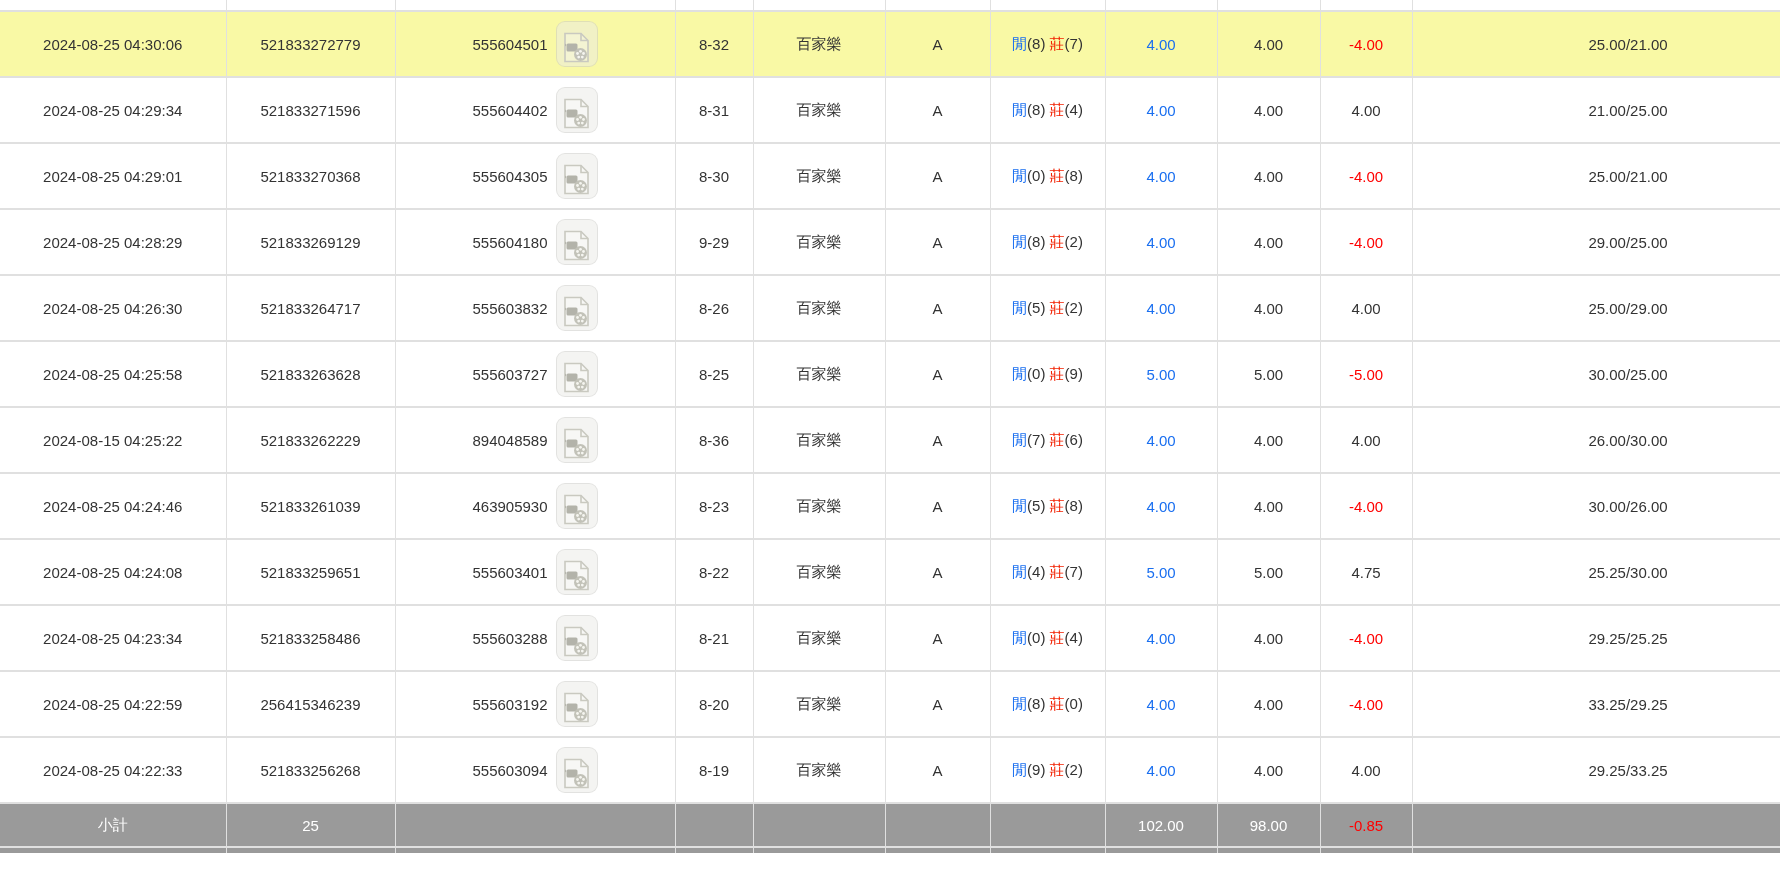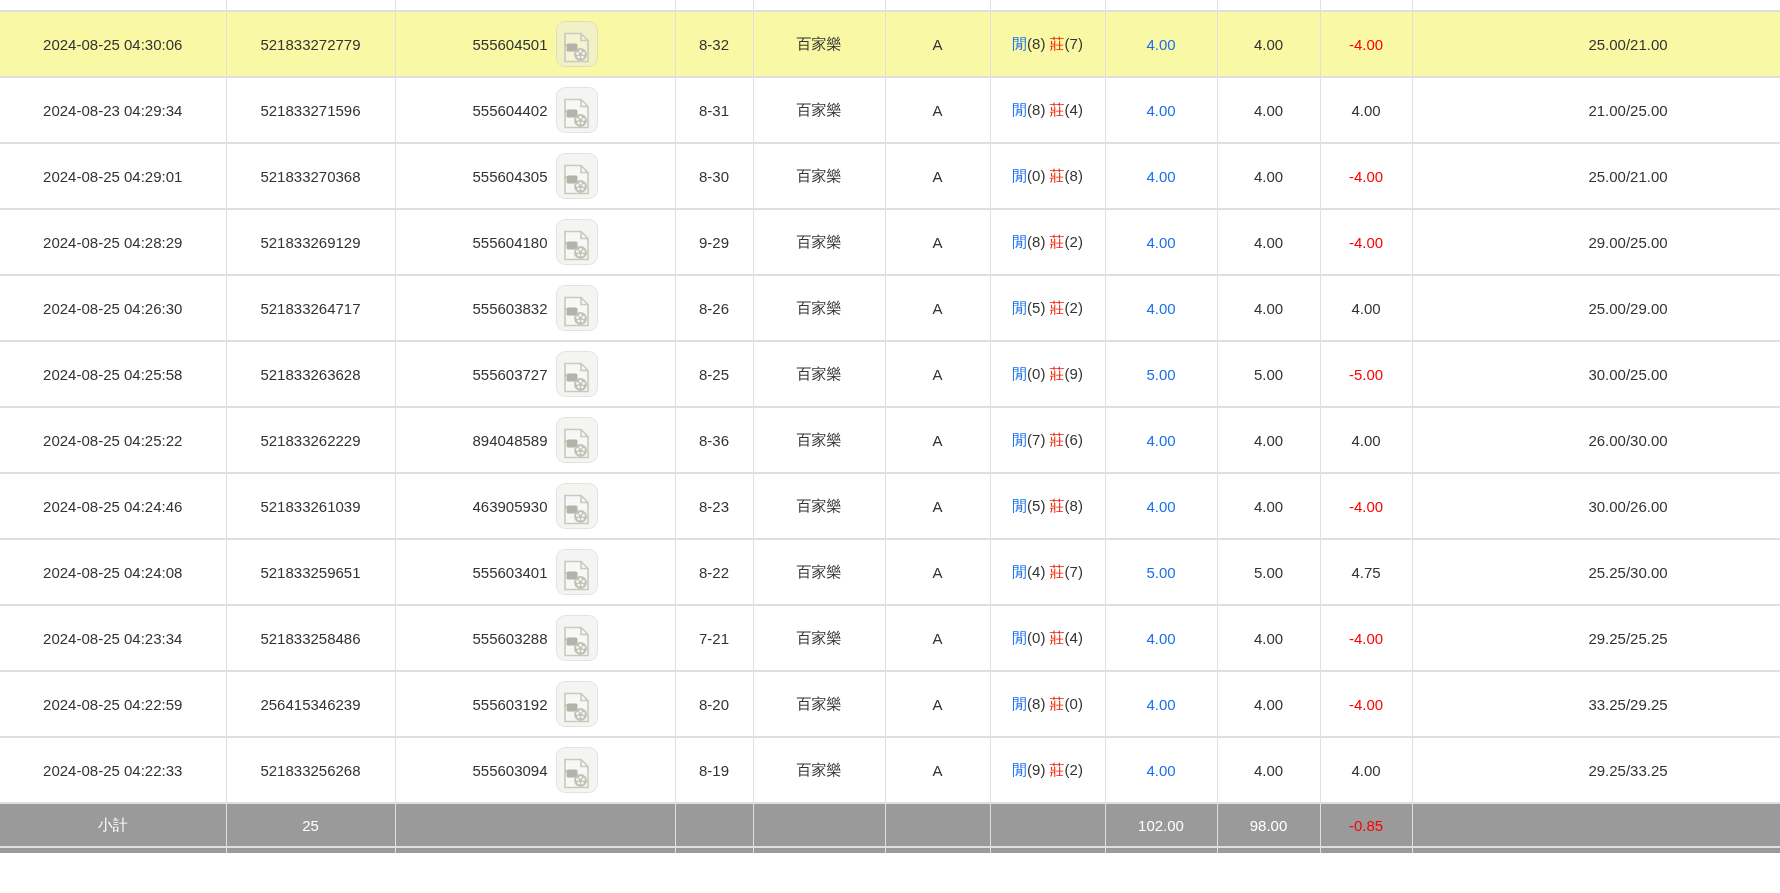--- a/index.html
+++ b/index.html
@@ -84,21 +84,21 @@
     <td>
       <span class="blue">閒</span><span>(8)</span>
       <span class="red">莊</span><span>(7)</span>
     </td>
     <td><a class="blue-link">4.00</a></td>
     <td>4.00</td>
     <td class="neg">-4.00</td>
     <td>25.00/21.00</td>
   </tr>
         <tr class="data-row">
-    <td>2024-08-23 04:29:34</td>
+    <td>2024-08-25 04:29:34</td>
     <td>521833271596</td>
     <td>
       <span class="round-id-text">555604402</span><button class="replay-btn"><svg width="27" height="31" viewBox="0 0 27 31">
         <path d="M2 1.5 h16 l7 7 v21 h-23 z" fill="#ffffff" fill-opacity="0.25" stroke="#c9c9c0" stroke-width="1.6"></path>
         <path d="M18 1.5 v7 h7" fill="none" stroke="#c9c9c0" stroke-width="1.6"></path>
         <rect x="3.5" y="11.5" width="11" height="8" rx="1.5" fill="#b3b3aa"></rect>
         <path d="M3.5 13 l-1.5 -1.5 v3 z" fill="#b3b3aa"></path>
         <circle cx="17.5" cy="22.5" r="6.5" fill="#c2c2b8"></circle>
         <circle cx="17.5" cy="19.3" r="1.4" fill="#f5f5f0"></circle>
         <circle cx="20.5" cy="21.5" r="1.4" fill="#f5f5f0"></circle>
@@ -229,21 +229,21 @@
     <td>
       <span class="blue">閒</span><span>(0)</span>
       <span class="red">莊</span><span>(9)</span>
     </td>
     <td><a class="blue-link">5.00</a></td>
     <td>5.00</td>
     <td class="neg">-5.00</td>
     <td>30.00/25.00</td>
   </tr>
         <tr class="data-row">
-    <td>2024-08-25 04:25:22</td>
+    <td>2024-08-15 04:25:22</td>
     <td>521833262229</td>
     <td>
       <span class="round-id-text">894048589</span><button class="replay-btn"><svg width="27" height="31" viewBox="0 0 27 31">
         <path d="M2 1.5 h16 l7 7 v21 h-23 z" fill="#ffffff" fill-opacity="0.25" stroke="#c9c9c0" stroke-width="1.6"></path>
         <path d="M18 1.5 v7 h7" fill="none" stroke="#c9c9c0" stroke-width="1.6"></path>
         <rect x="3.5" y="11.5" width="11" height="8" rx="1.5" fill="#b3b3aa"></rect>
         <path d="M3.5 13 l-1.5 -1.5 v3 z" fill="#b3b3aa"></path>
         <circle cx="17.5" cy="22.5" r="6.5" fill="#c2c2b8"></circle>
         <circle cx="17.5" cy="19.3" r="1.4" fill="#f5f5f0"></circle>
         <circle cx="20.5" cy="21.5" r="1.4" fill="#f5f5f0"></circle>
@@ -332,21 +332,21 @@
         <rect x="3.5" y="11.5" width="11" height="8" rx="1.5" fill="#b3b3aa"></rect>
         <path d="M3.5 13 l-1.5 -1.5 v3 z" fill="#b3b3aa"></path>
         <circle cx="17.5" cy="22.5" r="6.5" fill="#c2c2b8"></circle>
         <circle cx="17.5" cy="19.3" r="1.4" fill="#f5f5f0"></circle>
         <circle cx="20.5" cy="21.5" r="1.4" fill="#f5f5f0"></circle>
         <circle cx="19.3" cy="25.1" r="1.4" fill="#f5f5f0"></circle>
         <circle cx="15.7" cy="25.1" r="1.4" fill="#f5f5f0"></circle>
         <circle cx="14.5" cy="21.5" r="1.4" fill="#f5f5f0"></circle>
       </svg></button>
     </td>
-    <td>7-21</td>
+    <td>8-21</td>
     <td>百家樂</td>
     <td>A</td>
     <td>
       <span class="blue">閒</span><span>(0)</span>
       <span class="red">莊</span><span>(4)</span>
     </td>
     <td><a class="blue-link">4.00</a></td>
     <td>4.00</td>
     <td class="neg">-4.00</td>
     <td>29.25/25.25</td>

